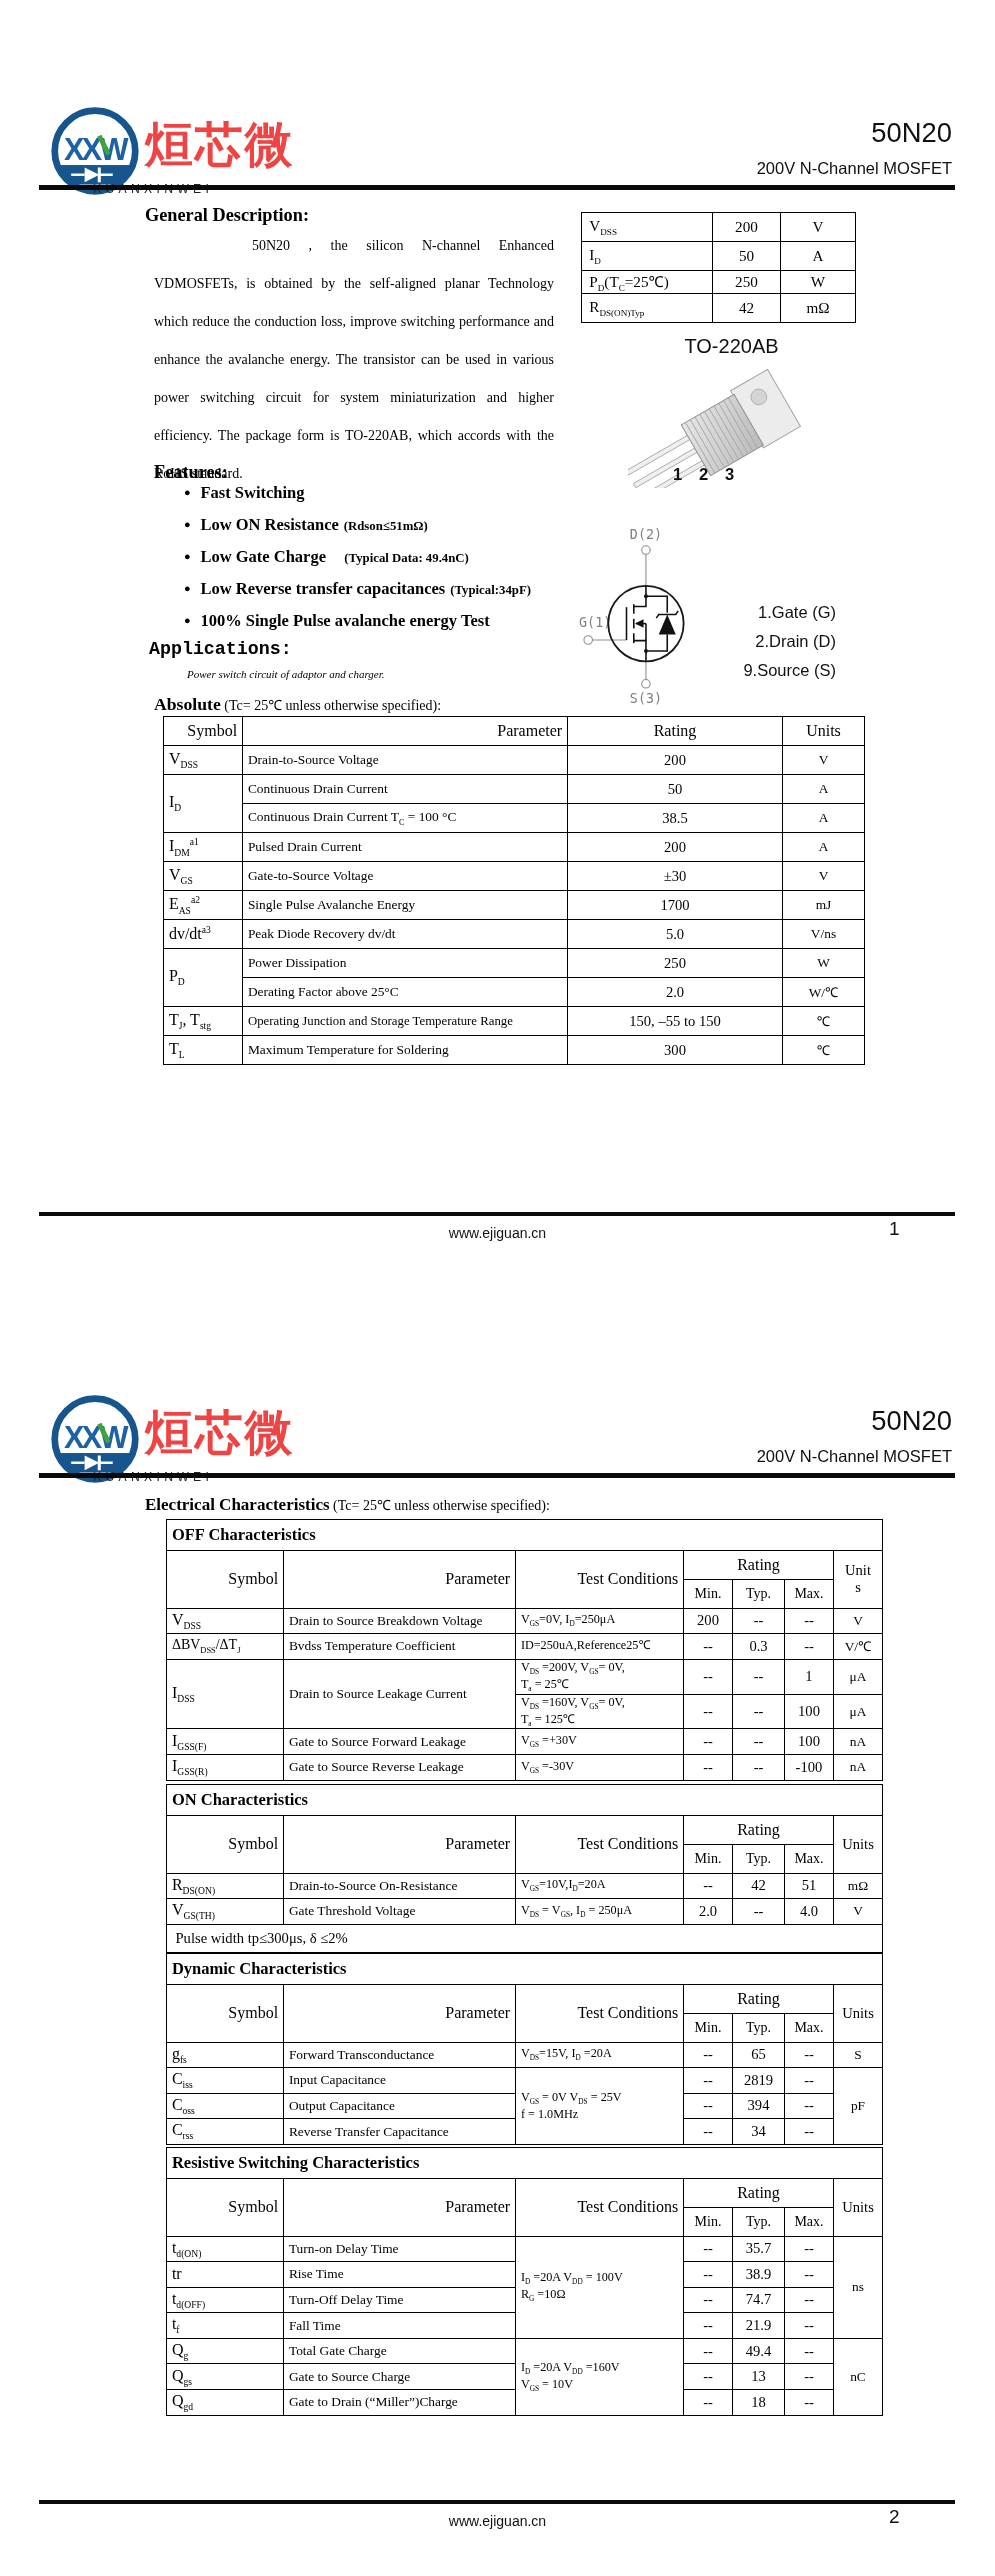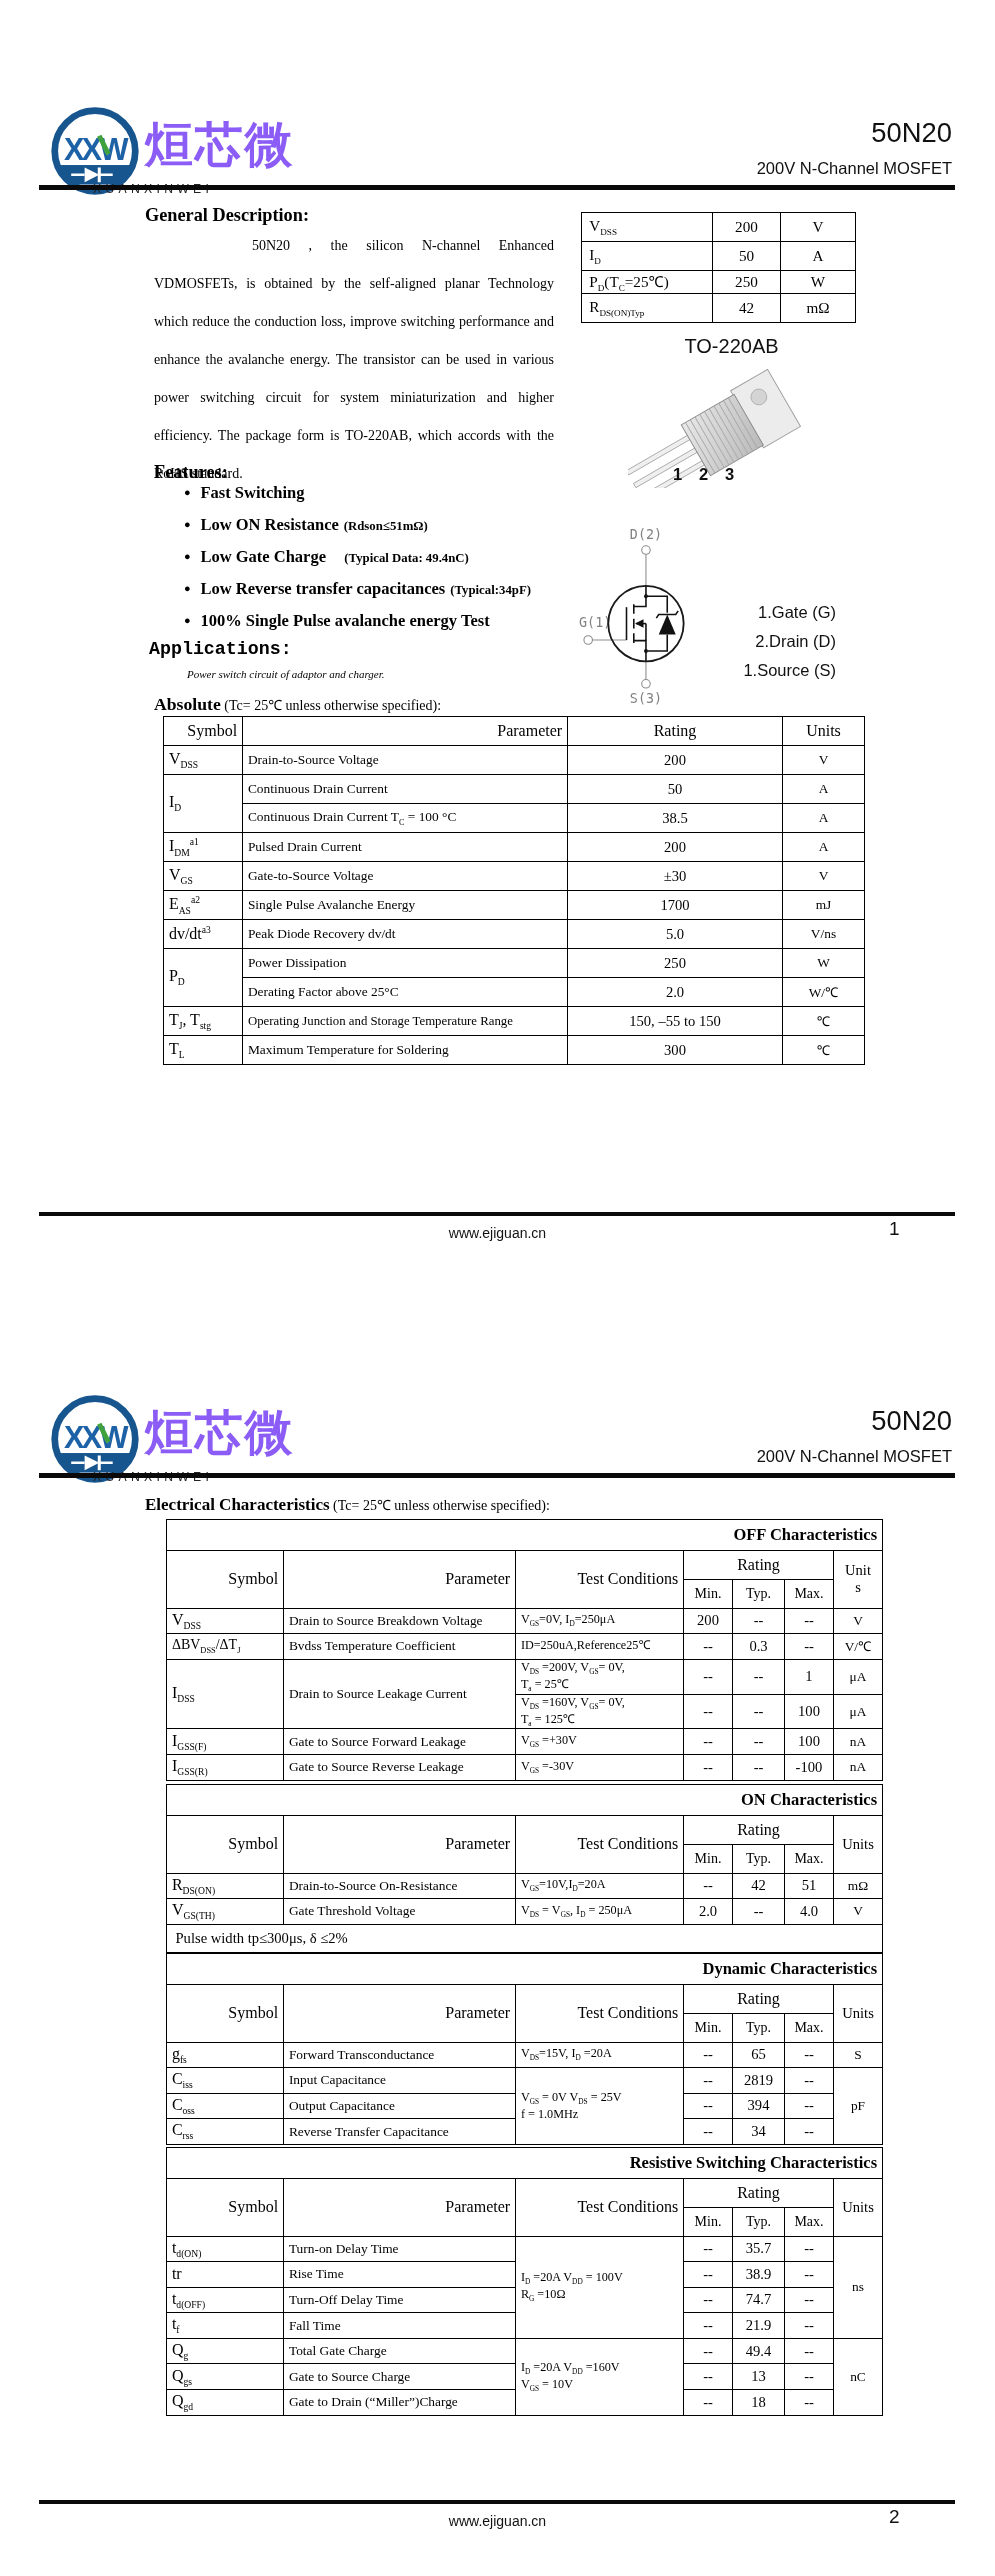--- a/index.html
+++ b/index.html
@@ -6,21 +6,21 @@
   body{width:995px;font-family:"Liberation Serif",serif;color:#000;}
   .page{position:relative;width:995px;height:1288px;background:#fff;overflow:hidden;}
   .abs{position:absolute;}
   sub{font-size:60%;}
   sup{font-size:60%;}
   
   .hdr-rule{position:absolute;left:39px;width:916px;height:4.9px;background:#0a0a0a;}
   .ftr-rule{position:absolute;left:39px;width:916px;height:4.3px;background:#0a0a0a;}
   .part-no{position:absolute;right:43px;top:117px;font-family:"Liberation Sans",sans-serif;font-size:27.4px;color:#111;}
   .part-sub{position:absolute;right:43px;top:159px;font-family:"Liberation Sans",sans-serif;font-size:16.5px;color:#111;}
-  .logo-cn{position:absolute;left:145px;top:113px;font-family:"Liberation Sans",sans-serif;font-size:48px;font-weight:bold;letter-spacing:1.8px;color:#8b5cf6;white-space:nowrap;}
+  .logo-cn{position:absolute;left:145px;top:113px;font-family:"Liberation Sans",sans-serif;font-size:48px;font-weight:bold;letter-spacing:1.8px;color:#ef4444;white-space:nowrap;}
   .logo-en{position:absolute;left:93px;top:182px;font-family:"Liberation Sans",sans-serif;font-size:12.2px;letter-spacing:4.3px;color:#222;white-space:nowrap;}
   .ftr-url{position:absolute;left:0;width:995px;text-align:center;font-family:"Liberation Sans",sans-serif;font-size:14px;color:#111;}
   .ftr-page{position:absolute;left:889px;font-family:"Liberation Sans",sans-serif;font-size:19px;color:#111;}
   
   .h-sect{font-size:18.3px;font-weight:bold;white-space:nowrap;}
   .gd-body{position:absolute;left:154px;top:227px;width:400px;font-size:14px;line-height:38px;text-align:justify;text-indent:98px;}
   .feat-item{display:flex;align-items:baseline;height:32px;}
   .feat-bullet{font-size:11px;margin-right:9.8px;position:relative;top:-2.4px;}
   .feat-label{font-size:16.5px;font-weight:bold;white-space:nowrap;}
   .feat-detail{font-size:12.8px;font-weight:bold;margin-left:4.9px;white-space:nowrap;}
@@ -31,21 +31,21 @@
   table.ds{border-collapse:collapse;table-layout:fixed;font-family:"Liberation Serif",serif;border:1.8px solid #000;}
   table.ds td{border:1.2px solid #000;padding:0 4.9px;overflow:hidden;}
   td.sym{font-size:16px;padding-left:8.5px;text-align:left;}
   td.par{font-size:13.4px;padding-left:8.5px;text-align:left;}
   td.cond{font-size:12.2px;padding-left:7.3px;text-align:left;line-height:1.3;}
   td.rate{font-size:14.6px;text-align:center;}
   td.unit{font-size:13.4px;text-align:center;}
   td.thl{font-size:16px;text-align:right;padding-left:8.5px;}
   td.thc{font-size:16px;text-align:center;}
   td.mm{font-size:14px;text-align:center;}
-  td.sect{font-size:16.5px;font-weight:bold;text-align:right;padding-left:11px;}
+  td.sect{font-size:16.5px;font-weight:bold;text-align:left;padding-left:11px;}
   tr.trh{height:29px;}
   tr.trt{height:30.5px;}
   tr.trd{height:25.6px;}
   tr.trd2{height:32px;}
   tr.tra{height:29px;}
   
   table.sum td{font-size:15.2px;}
   table.sum td.s{padding-left:7.3px;text-align:left;}
   table.sum td.v{text-align:center;}
   
@@ -212,21 +212,21 @@
     </g>
     <polygon points="102,165 116,158 116,172" fill="#111111"></polygon>
     <polygon points="141,183 169,183 155,150" fill="#111111"></polygon>
     <polyline points="137,156 141,150 169,150 173,144" stroke="#111111" stroke-width="2.6" fill="none"></polyline>
     <circle cx="120" cy="120" r="3.2" fill="#111111"></circle>
     <circle cx="120" cy="210" r="3.2" fill="#111111"></circle>
   </svg>
   <div class="pin-legend">
     <div>1.Gate (G)</div>
     <div>2.Drain (D)</div>
-    <div>1.Source (S)</div>
+    <div>9.Source (S)</div>
   </div>
 
   <div class="abs" style="left:154px;top:694px;white-space:nowrap;">
     <span class="mix-title-b">Absolute</span><span class="mix-title-r"> (Tc= 25℃  unless otherwise specified):</span>
   </div>
   <table class="ds abs" style="left:163px;top:716px;">
     <colgroup>
         <col style="width:79px">
         <col style="width:325px">
         <col style="width:215px">

